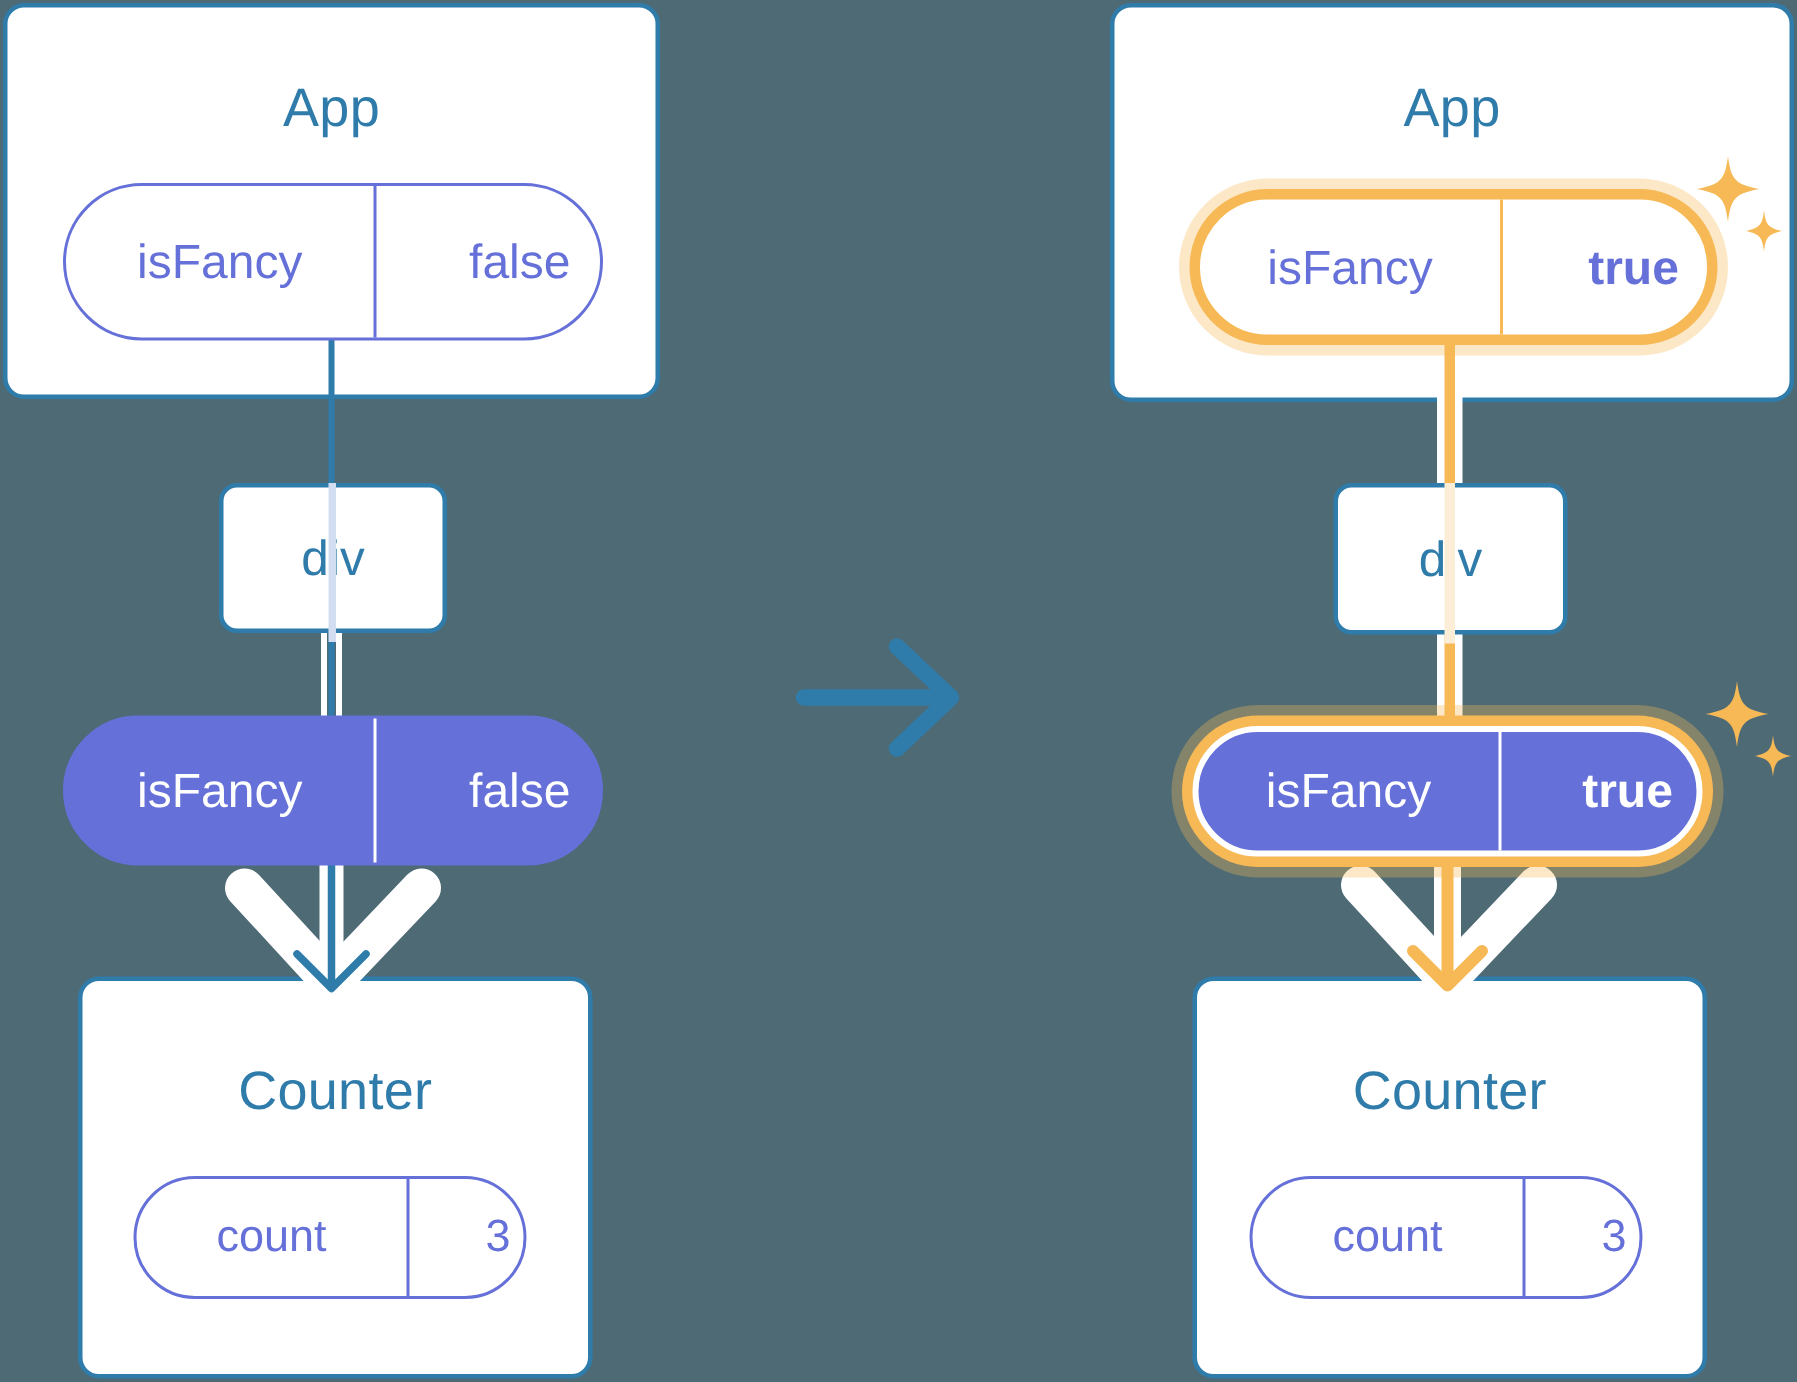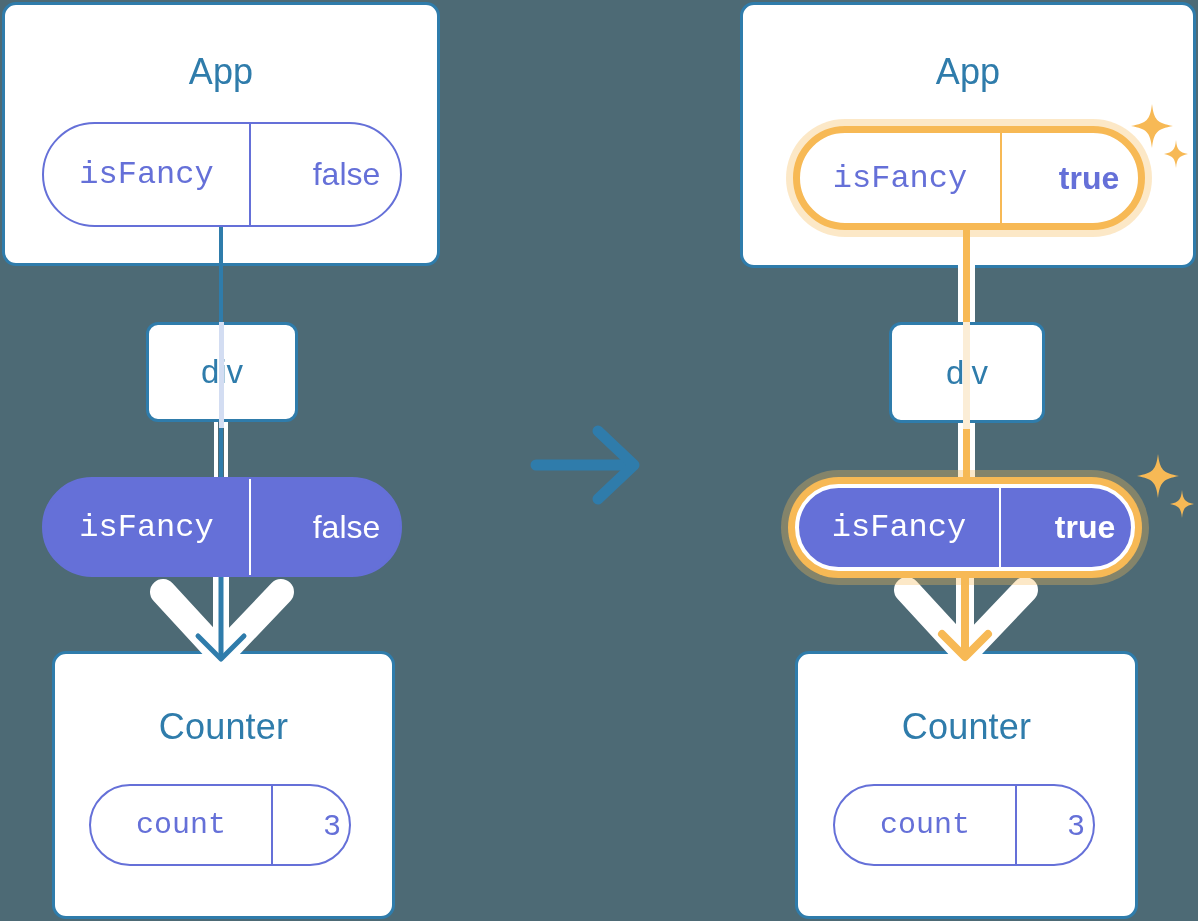--- a/index.html
+++ b/index.html
@@ -66,21 +66,21 @@
     z-index: 10;
   }
   .pill .cell {
     display: flex;
     align-items: center;
     justify-content: center;
     box-sizing: border-box;
     font-size: 32px;
     white-space: nowrap;
   }
-  .pill .cell.name { flex: 0 0 auto; font-family: Liberation Mono, monospace; }
+  .pill .cell.name { flex: 0 0 auto; }
   .pill .cell.value { flex: 0 0 auto; padding-left: 38px; }
 
   
   .pill.outline {
     background: #ffffff;
     border: 2px solid #6570d8;
   }
   .pill.outline .cell { color: #6570d8; }
   .pill.outline .cell.value { border-left: 2px solid #6570d8; }
 

